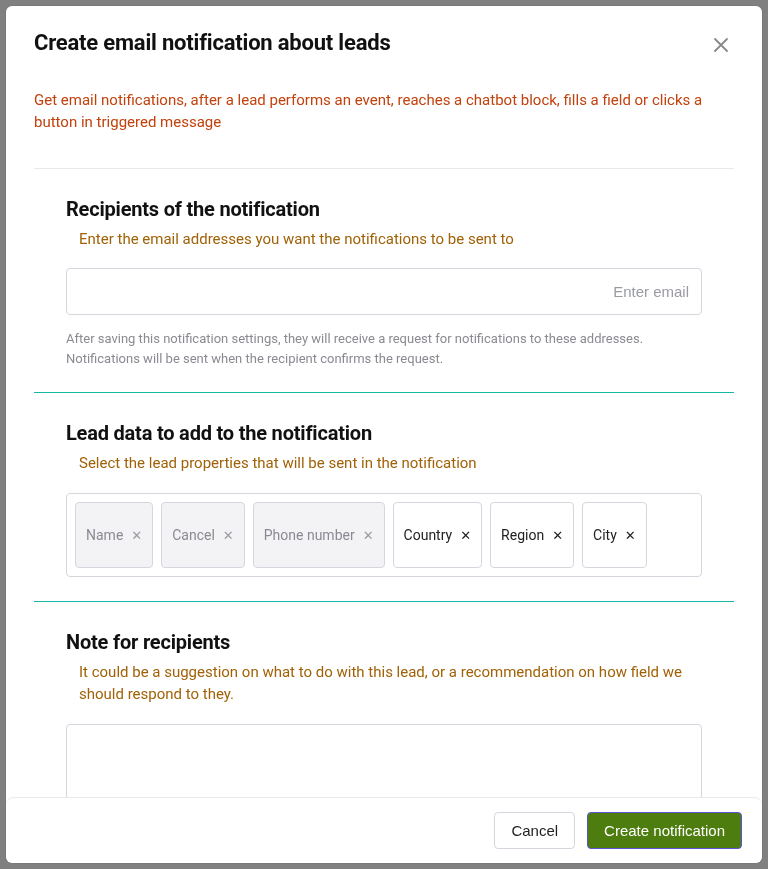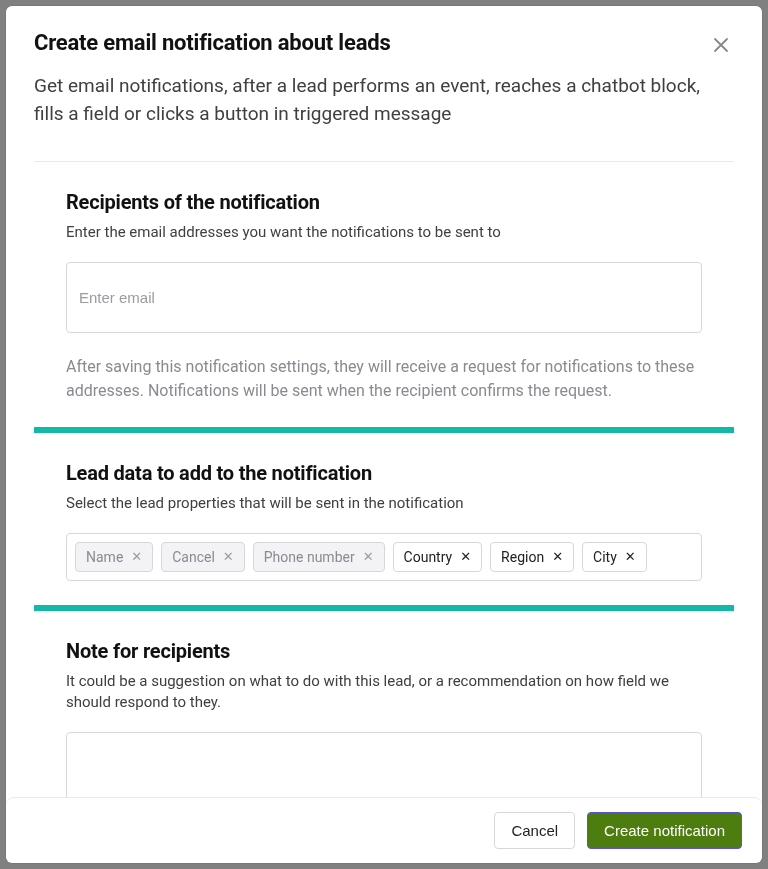--- a/index.html
+++ b/index.html
@@ -6,36 +6,36 @@
   html, body { width: 768px; height: 869px; font-family: -apple-system, BlinkMacSystemFont, "Segoe UI", Roboto, Helvetica, Arial, sans-serif; background: #808080; overflow: hidden; }
   .modal {
     position: absolute; inset: 6px; background: #fff; border-radius: 6px; display: flex; flex-direction: column;
     box-shadow: 0 0 0 1px rgba(0,0,0,0.05);
   }
   .modal-header { padding: 24px 28px 16px 28px; }
   .title-row { display: flex; align-items: flex-start; justify-content: space-between; }
   .modal-title { font-size: 22px; font-weight: 700; color: #111; letter-spacing: -0.2px; }
   .close-btn { background: none; border: none; cursor: pointer; padding: 4px; margin-top: 2px; }
   .close-btn svg { display: block; }
-  .modal-subtitle { font-size: 19px; color: #404040; margin-top: 14px; line-height: 1.45; max-width: 700px; }
+  .modal-subtitle { font-size: 15px; color: #c2410c; margin-top: 32px; line-height: 1.45; max-width: 700px; }
   .divider { border: none; border-top: 1px solid #e9e9eb; margin: 18px 28px 0 28px; }
 
   .modal-body { flex: 1; overflow-y: auto; padding: 0 28px 0 28px; }
-  .section { padding: 28px 32px 24px 32px; border-bottom: 6px solid #14b8a6; }
+  .section { padding: 28px 32px 24px 32px; border-bottom: 1px solid #14b8a6; }
   .section:last-child { border-bottom: none; }
   .section-title { font-size: 20px; font-weight: 700; color: #111; letter-spacing: -0.2px; }
-  .section-sub { font-size: 15px; color: #404040; margin-top: 8px; line-height: 1.45; }
-  .input { width: 100%; border: 1px solid #d6d6de; border-radius: 4px; padding: 26px 12px; font-size: 15px; margin-top: 18px; color: #333; }
+  .section-sub { font-size: 15px; color: #a16207; margin-top: 8px; line-height: 1.45; margin-left: 13px; }
+  .input { width: 100%; border: 1px solid #d6d6de; border-radius: 4px; padding: 14px 12px; font-size: 15px; margin-top: 18px; color: #333; text-align: right; }
   .input::placeholder { color: #9a9aa3; }
-  .helper { font-size: 16px; color: #8a8a92; margin-top: 22px; line-height: 1.5; }
+  .helper { font-size: 13px; color: #8a8a92; margin-top: 14px; line-height: 1.5; }
 
   .tag-input { width: 100%; border: 1px solid #d6d6de; border-radius: 4px; padding: 8px 8px; margin-top: 18px; display: flex; flex-wrap: wrap; gap: 8px; }
   .tag {
     display: inline-flex; align-items: center; gap: 8px;
-    border: 1px solid #d6d6de; border-radius: 4px; padding: 6px 10px; font-size: 14px; color: #222;
+    border: 1px solid #d6d6de; border-radius: 4px; padding: 24px 10px; font-size: 14px; color: #222;
     background: #fff;
   }
   .tag.locked { background: #f3f3f6; color: #8a8a92; }
   .tag-x { cursor: pointer; font-size: 13px; line-height: 1; color: inherit; }
   .tag.locked .tag-x { color: #9a9aa3; }
 
   .textarea { width: 100%; min-height: 82px; border: 1px solid #d6d6de; border-radius: 4px; padding: 10px 12px; font-size: 15px; margin-top: 18px; resize: vertical; }
 
   .modal-footer {
     border-top: 1px solid #e9e9eb; padding: 14px 20px; display: flex; justify-content: flex-end; gap: 12px;

